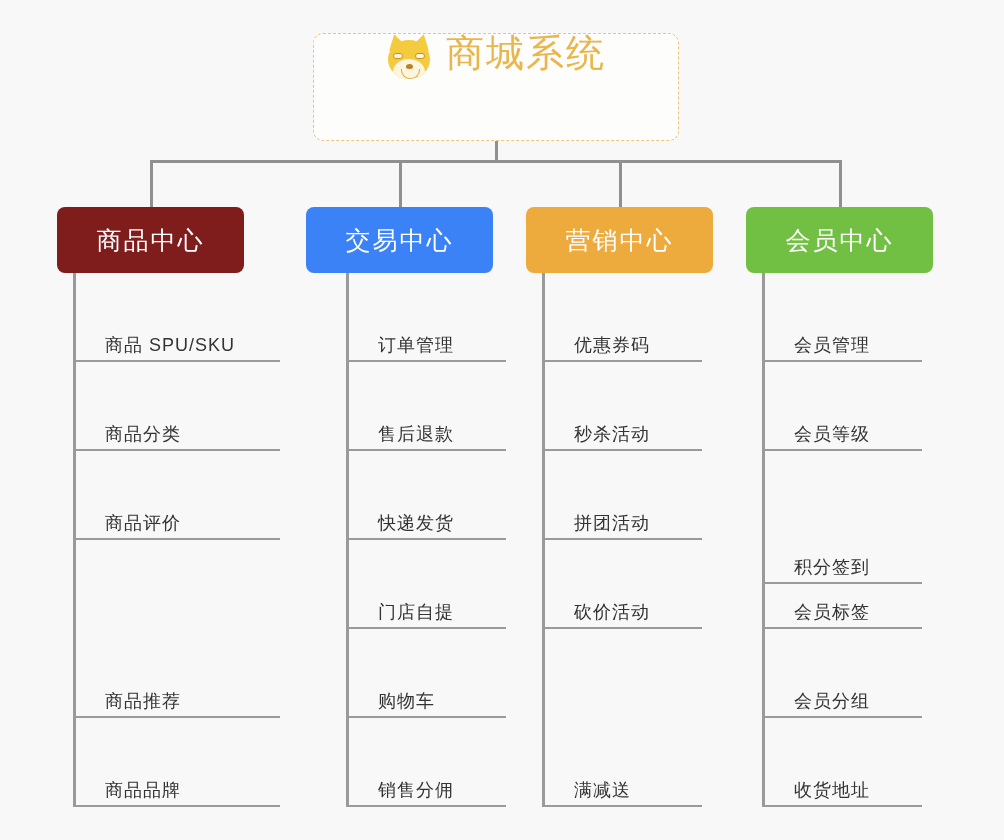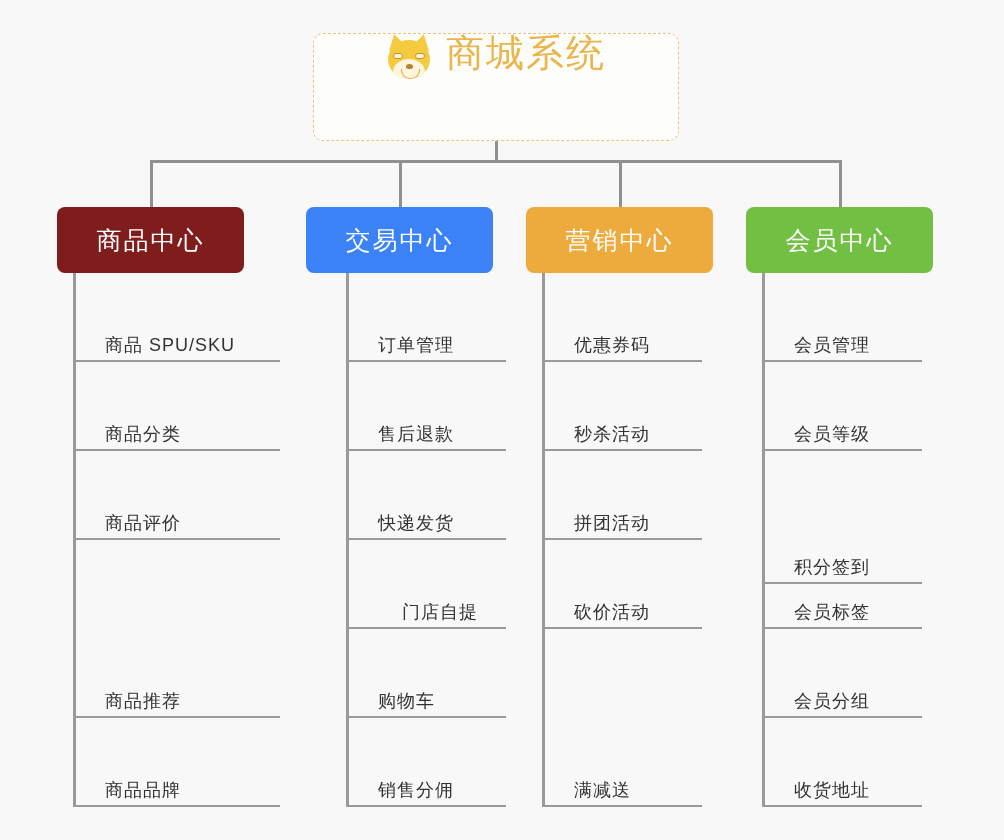--- a/index.html
+++ b/index.html
@@ -217,21 +217,21 @@
         <div class="trunk" style="height: 534px;"></div>
         <div class="leaf" style="top: 0px; width: 160px;">
           <span class="leaf-label">订单管理</span>
         </div>
         <div class="leaf" style="top: 89px; width: 160px;">
           <span class="leaf-label">售后退款</span>
         </div>
         <div class="leaf" style="top: 178px; width: 160px;">
           <span class="leaf-label">快递发货</span>
         </div>
-        <div class="leaf" style="top: 267px; width: 160px; padding-left: 24px;">
+        <div class="leaf" style="top: 267px; width: 160px;">
           <span class="leaf-label">门店自提</span>
         </div>
         <div class="leaf" style="top: 356px; width: 160px;">
           <span class="leaf-label">购物车</span>
         </div>
         <div class="leaf" style="top: 445px; width: 160px;">
           <span class="leaf-label">销售分佣</span>
         </div>
       </div>
       <div class="branch" style="left: 526px; background: rgb(237, 171, 62);">

